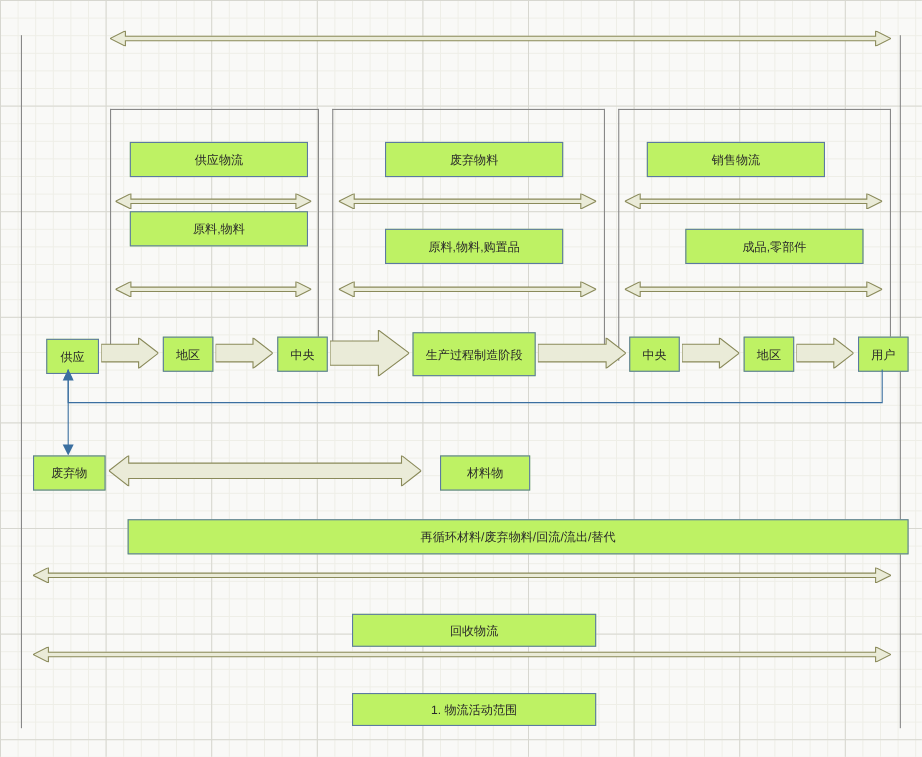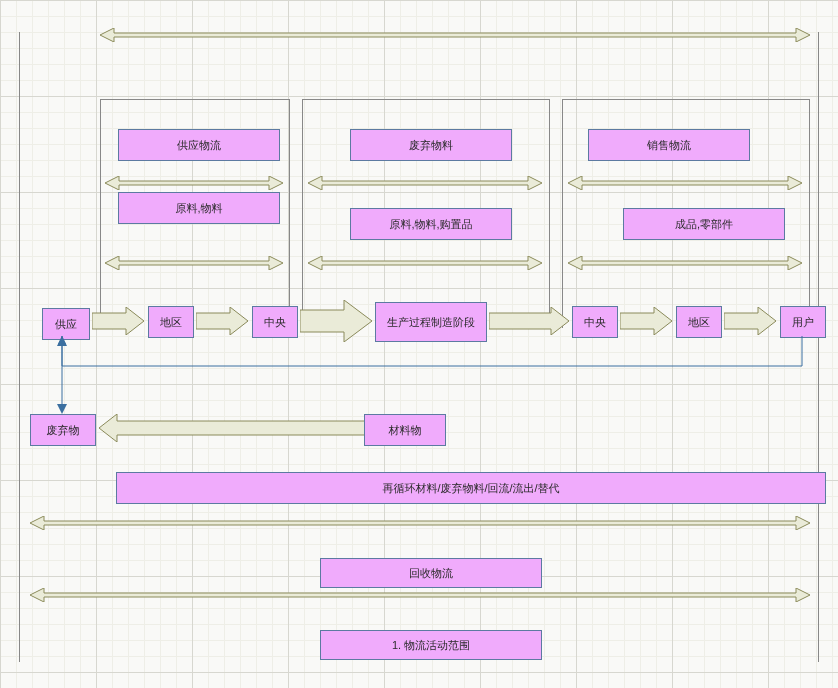--- a/index.html
+++ b/index.html
@@ -5,21 +5,21 @@
   html,body{margin:0;padding:0;width:838px;height:688px;font-family:"Microsoft YaHei",SimSun,Arial,sans-serif;font-size:11px;background:#f9f9f7;overflow:hidden}
   
   .grid{position:absolute;inset:0;
     background-image:
       linear-gradient(to right,#d7d7d0 1px,transparent 1px),
       linear-gradient(to bottom,#d7d7d0 1px,transparent 1px),
       linear-gradient(to right,#eeeee7 1px,transparent 1px),
       linear-gradient(to bottom,#eeeee7 1px,transparent 1px);
     background-size:96px 96px,96px 96px,16px 16px,16px 16px;
     background-position:0 0,0 0,0 0,0 0}
-  .box{position:absolute;border:1px solid #5c7aa1;background:#f0abfc;display:flex;align-items:center;justify-content:center;color:#2a2a2a}
+  .box{position:absolute;border:1px solid #5c7aa1;background:#bef264;display:flex;align-items:center;justify-content:center;color:#2a2a2a}
   .arrow-h{position:absolute;display:flex;align-items:center;justify-content:center}
   .arrow-h svg{width:100%;height:100%}
   .block-arrow{position:absolute}
   .block-arrow svg{width:100%;height:100%}
   .vline{position:absolute;width:0;border-left:1px solid #888}
   .frame{position:absolute;border:1px solid #888;border-bottom:none;border-top:none}
   .frame.top{border-top:1px solid #888}
 </style>
 </head>
 <body>
@@ -141,21 +141,21 @@
 </svg>
 
 <div class="box" style="left:30px;top:414px;width:64px;height:30px">
     <span>废弃物</span>
   </div>
 <div class="arrow-h" style="left:99px;top:414px;width:284px;height:28px">
     <svg viewBox="0 0 284 28" preserveAspectRatio="none">
       <polygon points="0,14 18,0 18,7 266,7 266,0 284,14 266,28 266,21 18,21 18,28" fill="#eaebd8" stroke="#8a8a5a"></polygon>
     </svg>
   </div>
-<div class="box" style="left:364px;top:414px;width:80px;height:30px">
+<div class="box" style="left:400px;top:414px;width:80px;height:30px">
     <span>材料物</span>
   </div>
 
 <div class="box" style="left:116px;top:472px;width:708px;height:30px">
     <span>再循环材料/废弃物料/回流/流出/替代</span>
   </div>
 <div class="arrow-h" style="left:30px;top:516px;width:780px;height:14px">
     <svg viewBox="0 0 780 14" preserveAspectRatio="none">
       <polygon points="0,7 14,0 14,5 766,5 766,0 780,7 766,14 766,9 14,9 14,14" fill="#eaebd8" stroke="#8a8a5a"></polygon>
     </svg>

